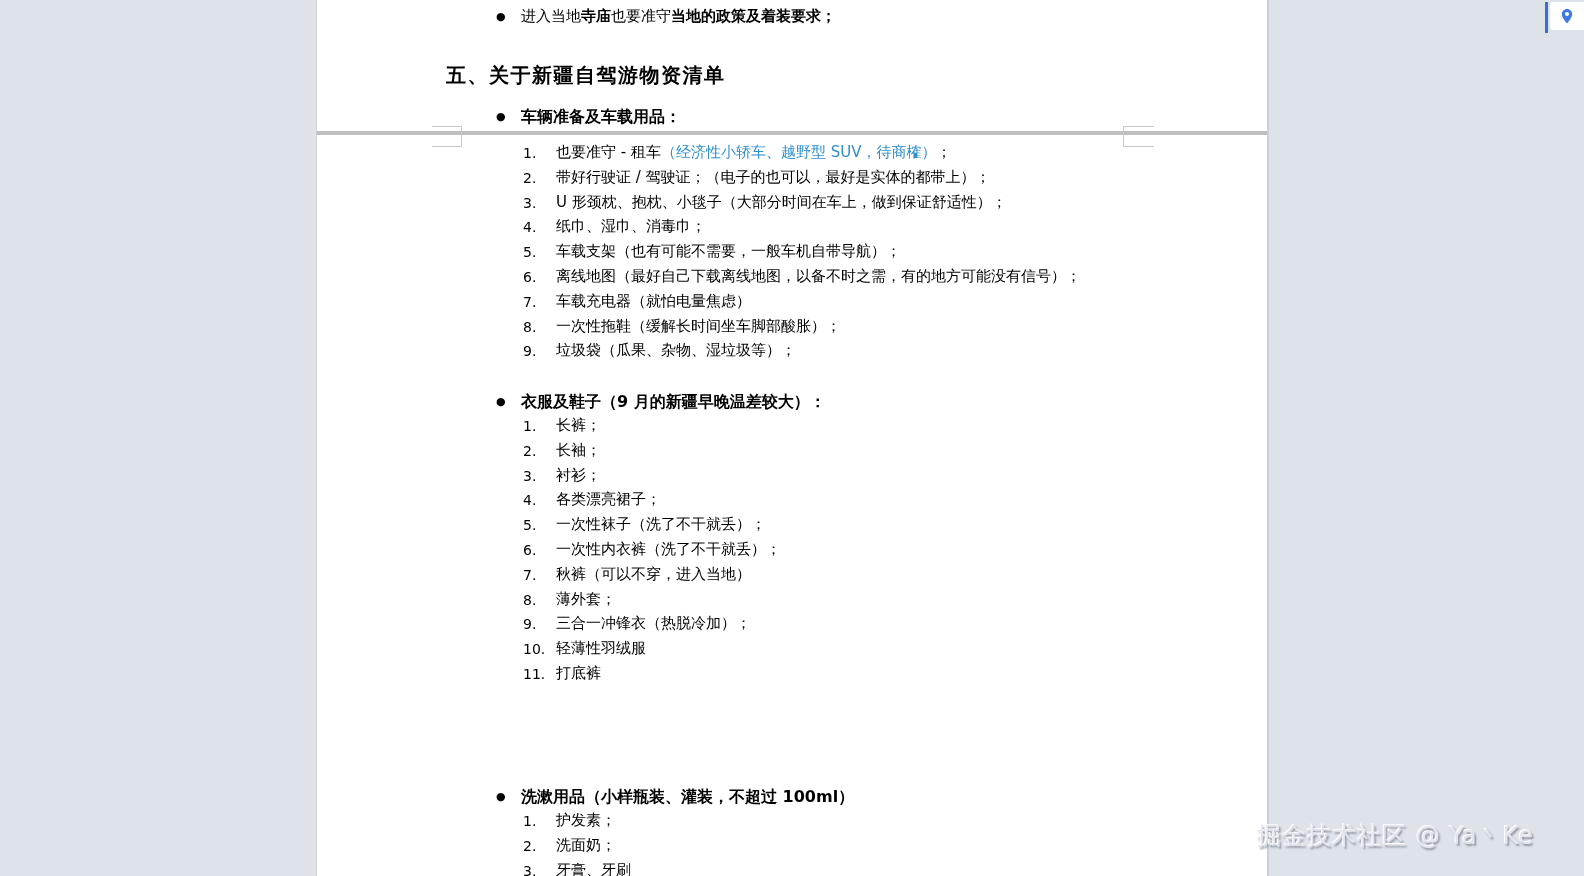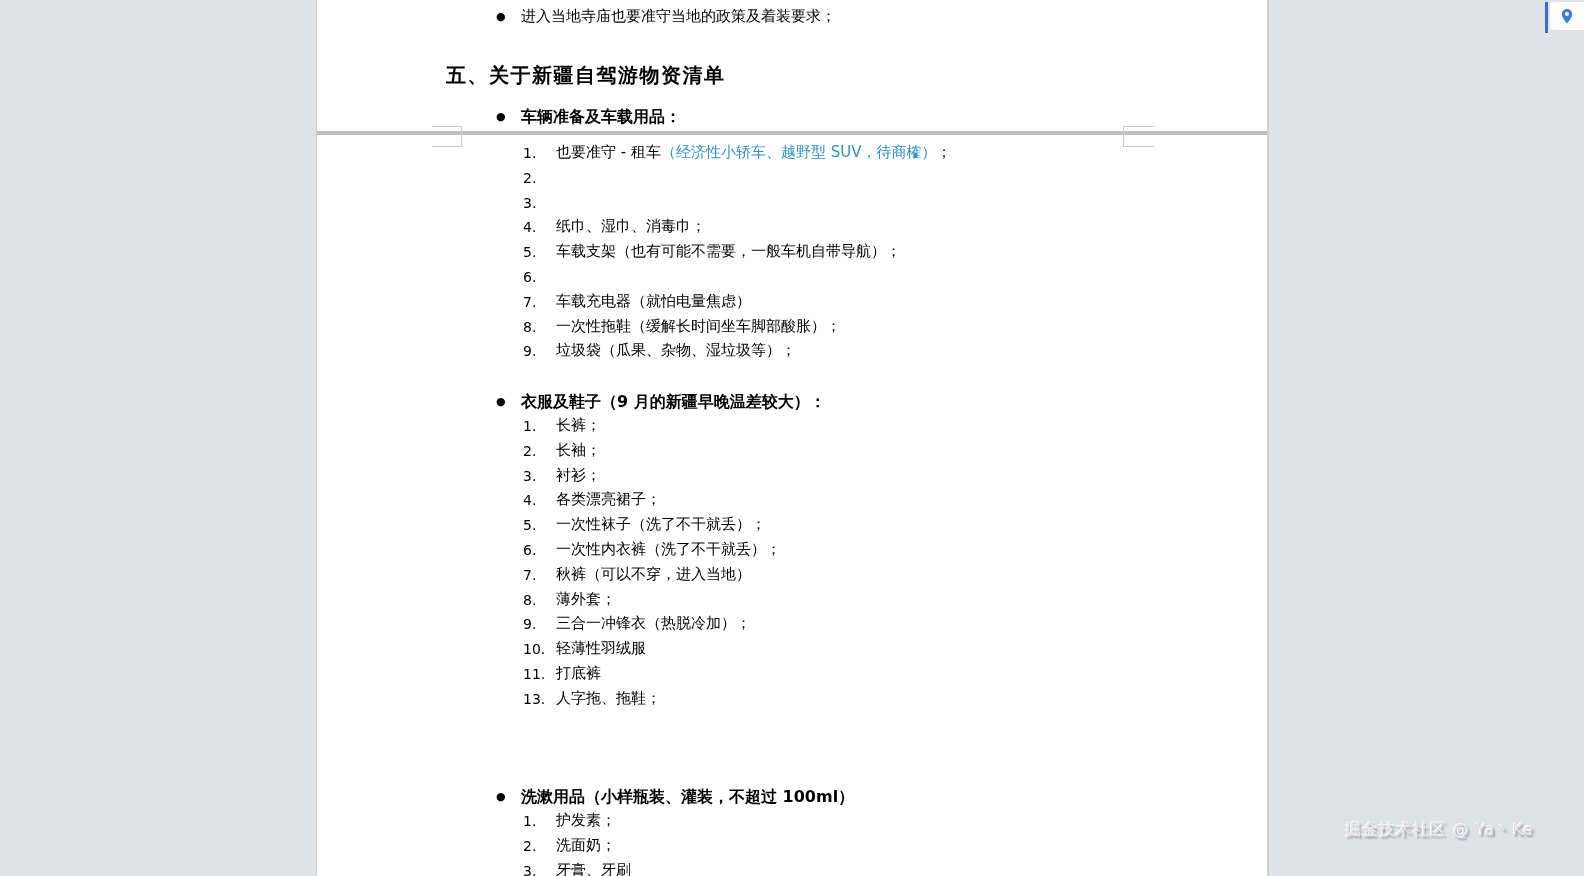--- a/index.html
+++ b/index.html
@@ -18,33 +18,33 @@
   
   .pb-line{position:absolute;left:0;top:131px;width:950px;height:4px;background:#bfbfbf;}
   .pb-mark-l{position:absolute;left:115px;top:126px;width:29px;height:19px;
     border-top:1px solid #c9c9c9;border-right:1px solid #c9c9c9;border-bottom:1px solid #c9c9c9;}
   .pb-mark-r{position:absolute;left:806px;top:126px;width:30px;height:19px;
     border-top:1px solid #c9c9c9;border-left:1px solid #c9c9c9;border-bottom:1px solid #c9c9c9;}
   
   .intro{position:absolute;left:179px;top:6px;display:flex;white-space:nowrap;
     font-size:15px;line-height:21px;}
   .dot{width:25px;font-size:11px;line-height:21px;}
-  .seg-b{font-weight:400;}
+  .seg-b{font-weight:700;}
   .heading{position:absolute;left:129px;top:62px;font-size:20px;font-weight:700;
     letter-spacing:1.5px;white-space:nowrap;}
   .sec{position:absolute;left:179px;display:flex;white-space:nowrap;
     font-size:16px;font-weight:700;line-height:22px;}
   .sec .dot{line-height:22px;}
   ol.items{position:absolute;left:206px;margin:0;padding:0;list-style:none;}
   ol.items li{height:24.8px;display:flex;align-items:flex-start;
     white-space:nowrap;font-size:15px;line-height:21px;}
   .num{width:33px;font-size:14px;line-height:21px;padding-top:1px;}
   .blue{color:var(--link,#2e8fcb);}
   
-  .wm{position:absolute;right:50px;top:820px;font-size:16px;letter-spacing:1px;
+  .wm{position:absolute;right:50px;top:820px;font-size:24px;letter-spacing:1px;
     color:#e1e5eb;white-space:nowrap;
     text-shadow:-1px -1px 0 rgba(255,255,255,0.95), 1.5px 1.5px 2px rgba(122,129,142,0.85);}
   
   .pin-bar{position:absolute;right:36px;top:2px;width:3px;height:31px;background:#3a6ed0;}
   .pin-box{position:absolute;right:0;top:2px;width:34px;height:28px;background:#ffffff;
     border-radius:3px 0 0 4px;display:flex;align-items:center;justify-content:center;cursor:pointer;}
 </style>
 </head>
 <body>
 
@@ -68,34 +68,37 @@
           <span class="dot">●</span>
           <span>车辆准备及车载用品：</span>
         </div>
         <ol class="items" style="top: 142px;">
           <li>
             <span class="num">1.</span>
             <span><span>也要准守 - 租车</span><span class="blue">（经济性小轿车、越野型 SUV，待商榷）</span><span>；</span></span>
           </li>
           <li>
             <span class="num">2.</span>
+            <span>带好行驶证 / 驾驶证；（电子的也可以，最好是实体的都带上）；</span>
           </li>
           <li>
             <span class="num">3.</span>
+            <span>U 形颈枕、抱枕、小毯子（大部分时间在车上，做到保证舒适性）；</span>
           </li>
           <li>
             <span class="num">4.</span>
             <span>纸巾、湿巾、消毒巾；</span>
           </li>
           <li>
             <span class="num">5.</span>
             <span>车载支架（也有可能不需要，一般车机自带导航）；</span>
           </li>
           <li>
             <span class="num">6.</span>
+            <span>离线地图（最好自己下载离线地图，以备不时之需，有的地方可能没有信号）；</span>
           </li>
           <li>
             <span class="num">7.</span>
             <span>车载充电器（就怕电量焦虑）</span>
           </li>
           <li>
             <span class="num">8.</span>
             <span>一次性拖鞋（缓解长时间坐车脚部酸胀）；</span>
           </li>
           <li>
@@ -145,24 +148,20 @@
             <span>三合一冲锋衣（热脱冷加）；</span>
           </li>
           <li>
             <span class="num">10.</span>
             <span>轻薄性羽绒服</span>
           </li>
           <li>
             <span class="num">11.</span>
             <span>打底裤</span>
           </li>
-          <li>
-            <span class="num">13.</span>
-            <span>人字拖、拖鞋；</span>
-          </li>
         </ol>
         <div class="sec" style="top: 786px;">
           <span class="dot">●</span>
           <span>洗漱用品（小样瓶装、灌装，不超过 100ml）</span>
         </div>
         <ol class="items" style="top: 810px;">
           <li>
             <span class="num">1.</span>
             <span>护发素；</span>
           </li>

